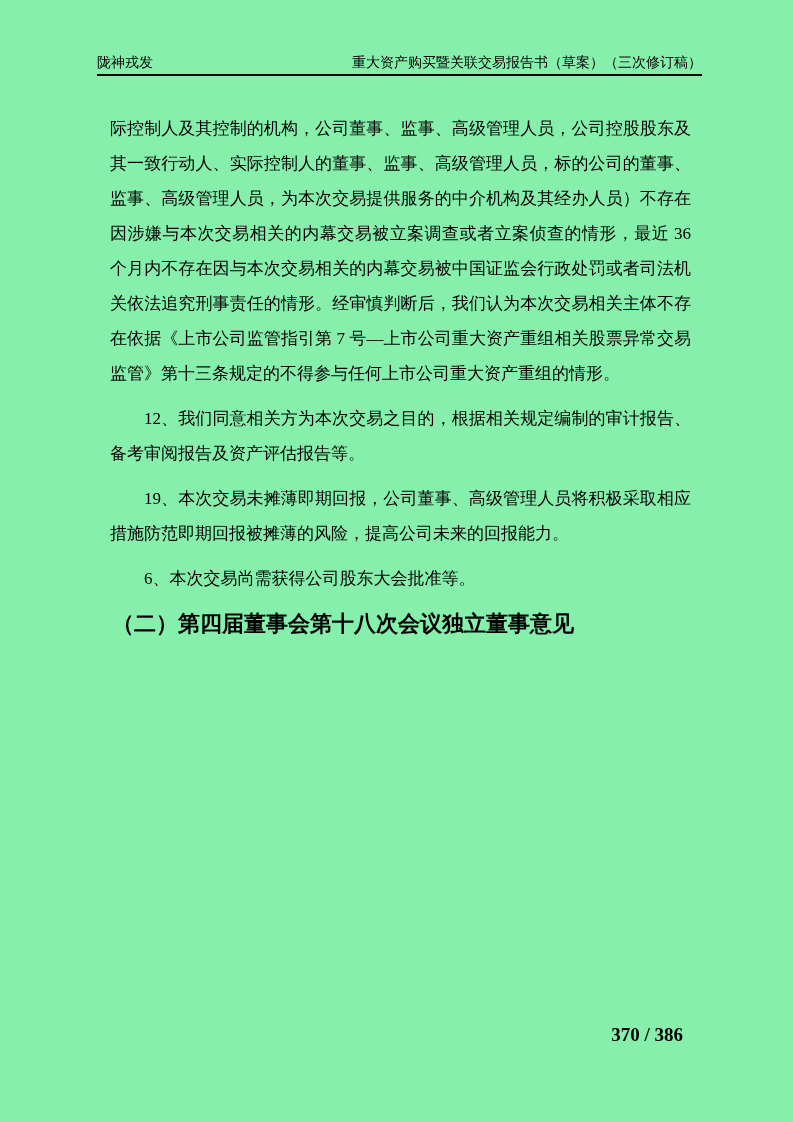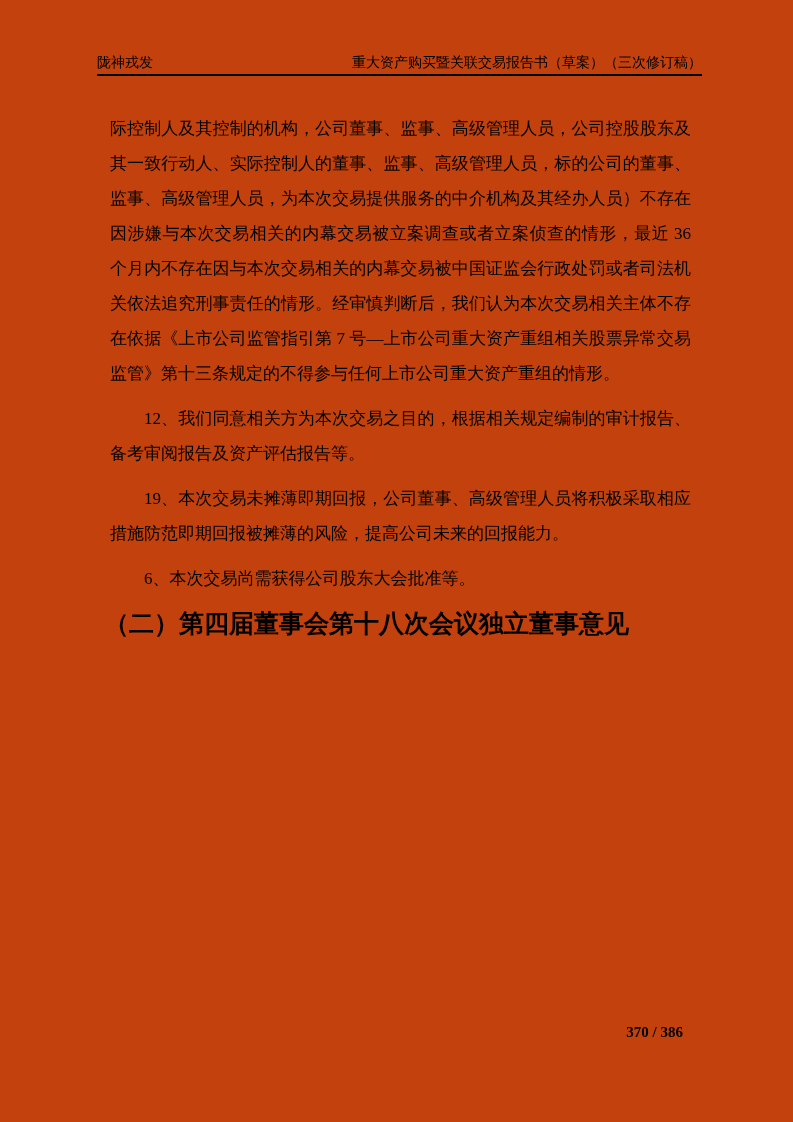--- a/index.html
+++ b/index.html
@@ -4,21 +4,21 @@
 <style>
   html, body {
     margin: 0;
     padding: 0;
     background: #ffffff;
   }
   .page {
     position: relative;
     width: 793px;
     height: 1122px;
-    background: #c2410c;
+    background: #86efac;
     color: #000000;
     font-family: "Liberation Serif", "DejaVu Serif", serif;
     overflow: hidden;
   }
   .page-header {
     position: absolute;
     left: 97px;
     top: 54px;
     width: 605px;
     display: flex;
@@ -39,33 +39,33 @@
     text-align: justify;
   }
   .doc-body p {
     margin: 10px;
     text-indent: 2em;
   }
   .doc-body p.continuation {
     text-indent: 0;
   }
   .section-heading {
-    margin: 8px 0 16px 4px;
+    margin: 8px 0 16px 12px;
     font-family: "Liberation Sans", "DejaVu Sans", sans-serif;
     font-weight: bold;
-    font-size: 25px;
+    font-size: 22px;
     line-height: 35px;
     text-align: left;
     text-indent: 0;
   }
   .page-footer {
     position: absolute;
     top: 1024px;
     right: 110px;
-    font-size: 15px;
+    font-size: 19px;
     font-weight: bold;
     font-family: "Liberation Serif", "DejaVu Serif", serif;
   }
 </style>
 </head>
 <body>
 
 <div class="page">
 
   <div class="page-header">

